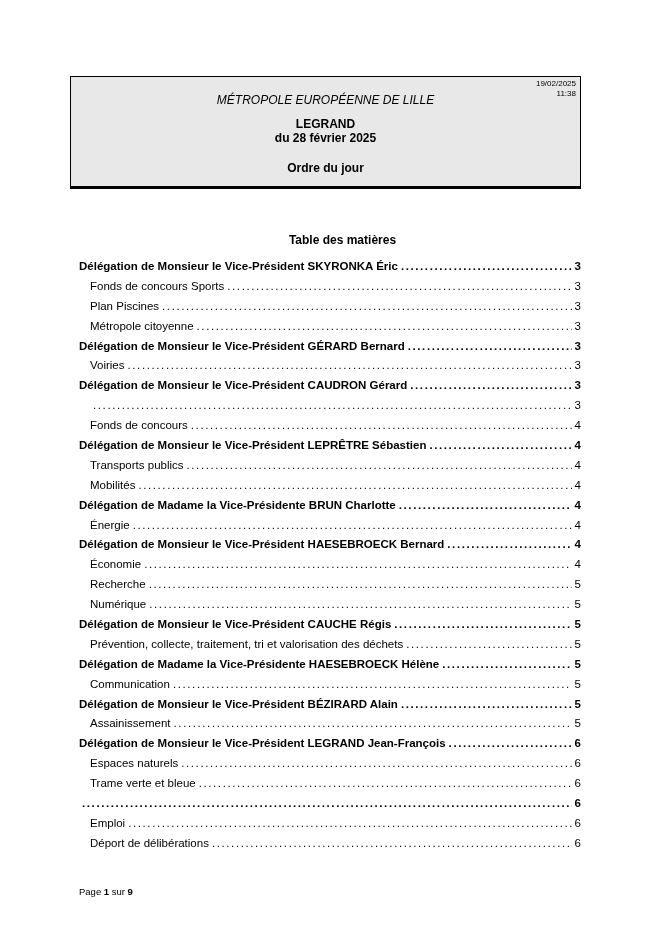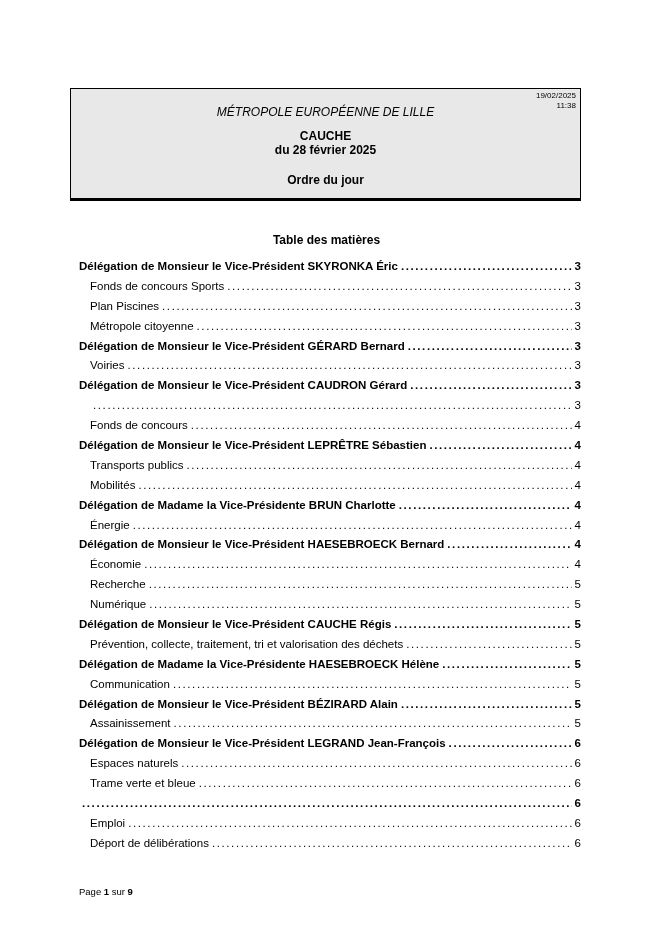--- a/index.html
+++ b/index.html
@@ -16,21 +16,20 @@
   
   .header-box {
     position: absolute;
     left: 70px;
     top: 76px;
     width: 509px;
     height: 109px;
     background: #e8e8e8;
     border: 1px solid #000;
     border-bottom: 3px solid #000;
-    margin-top: 12px;
   }
   .print-stamp {
     position: absolute;
     top: 2px;
     right: 4px;
     text-align: right;
     font-size: 8px;
     line-height: 10px;
   }
   .org-title {
@@ -56,21 +55,21 @@
     left: 0; right: 0;
     text-align: center;
     font-weight: bold;
     font-size: 12px;
   }
 
   
   .toc-title {
     position: absolute;
     top: 233px;
-    left: 70px;
+    left: 86px;
     width: 513px;
     text-align: center;
     font-weight: bold;
     font-size: 12px;
   }
   .toc-list {
     position: absolute;
     top: 257px;
     left: 70px;
     width: 513px;
@@ -118,21 +117,21 @@
 
 <div class="page">
 
   <div class="header-box" style="background: rgb(232, 232, 232);">
     <div class="print-stamp">
       <div>19/02/2025</div>
       <div>11:38</div>
     </div>
     <div class="org-title">MÉTROPOLE EUROPÉENNE DE LILLE</div>
     <div class="meeting-block">
-      <div>CAUCHE</div>
+      <div>LEGRAND</div>
       <div>du 28 février 2025</div>
     </div>
     <div class="doc-title">Ordre du jour</div>
   </div>
 
   <div class="toc-title">Table des matières</div>
 
   <div class="toc-list">
 
       <div class="toc-row" data-level="1">

